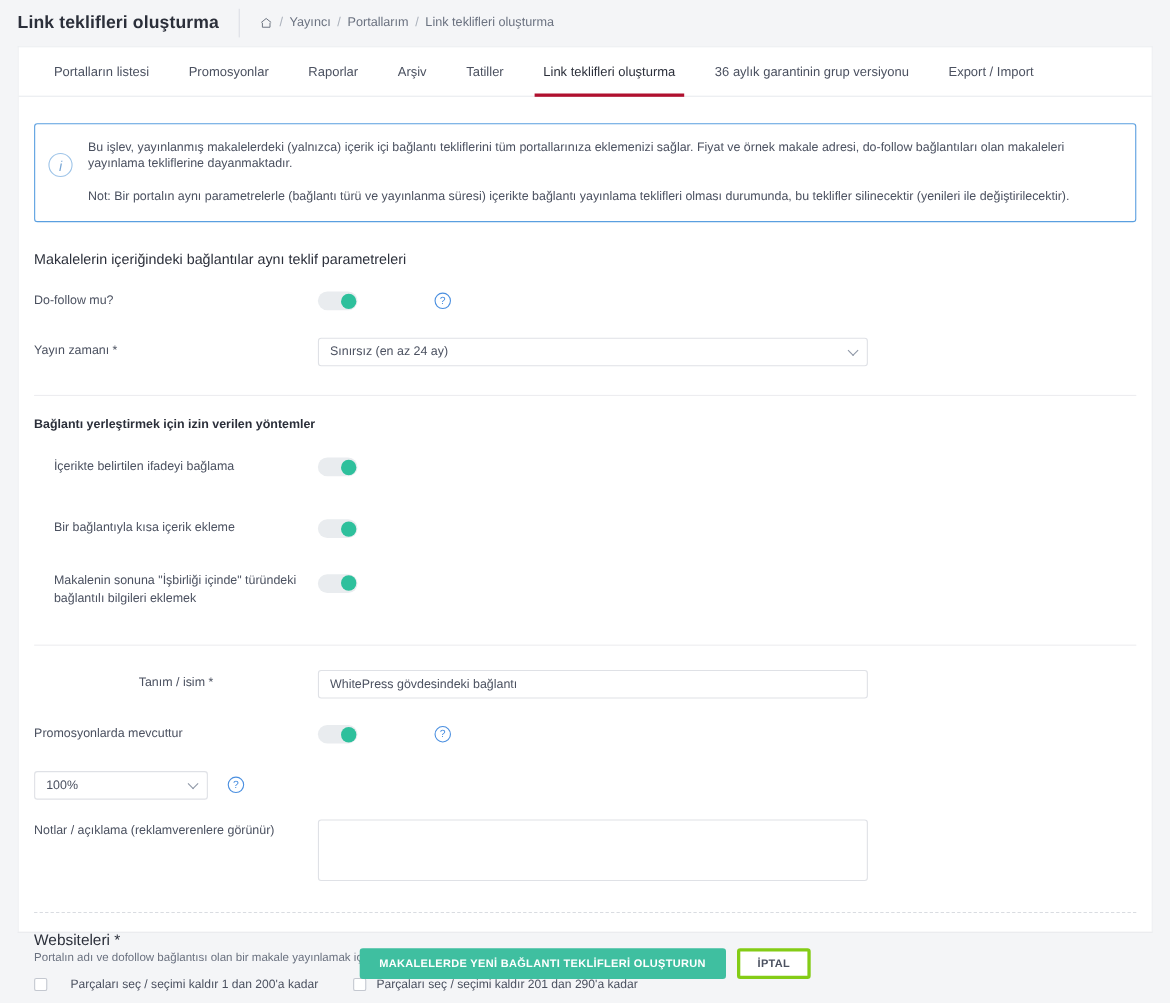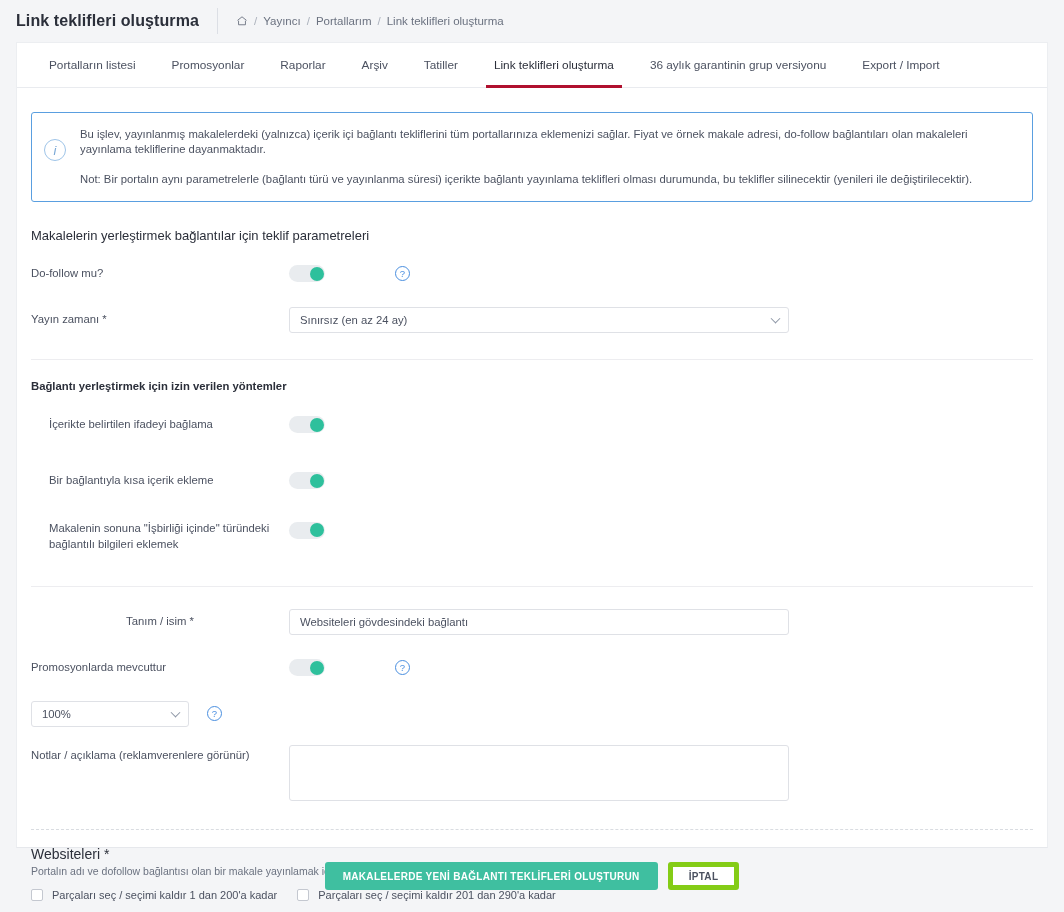--- a/index.html
+++ b/index.html
@@ -210,21 +210,21 @@
   }
   .websites-sub {
     font-size: 10.5px;
     color: #6b7280;
     margin: 0 0 12px 14px;
   }
   .cbrow {
     display: flex;
     align-items: center;
     padding: 0 14px;
-    gap: 0;
+    gap: 12px;
   }
   .cb {
     width: 12px; height: 12px;
     border: 1px solid #c4c8d0;
     border-radius: 2px;
     background: #fff;
     flex: 0 0 auto;
     cursor: pointer;
   }
   .cb-label {
@@ -256,21 +256,21 @@
     height: 28px;
     cursor: pointer;
     font-family: "Liberation Sans", sans-serif;
   }
   .btn-secondary {
     background: #ffffff;
     color: #4b5160;
     font-size: 10px;
     font-weight: bold;
     letter-spacing: .3px;
-    border: 5px solid #84cc16;
+    border: 3px solid #84cc16;
     border-radius: 3px;
     padding: 0 16px;
     height: 28px;
     cursor: pointer;
     font-family: "Liberation Sans", sans-serif;
   }
 </style>
 </head>
 <body>
 
@@ -307,21 +307,21 @@
   </div>
 
   <div class="infobox">
     <div class="info-icon">i</div>
     <div class="info-text">
       <p>Bu işlev, yayınlanmış makalelerdeki (yalnızca) içerik içi bağlantı tekliflerini tüm portallarınıza eklemenizi sağlar. Fiyat ve örnek makale adresi, do-follow bağlantıları olan makaleleri yayınlama tekliflerine dayanmaktadır.</p>
       <p>Not: Bir portalın aynı parametrelerle (bağlantı türü ve yayınlanma süresi) içerikte bağlantı yayınlama teklifleri olması durumunda, bu teklifler silinecektir (yenileri ile değiştirilecektir).</p>
     </div>
   </div>
 
-  <div class="section-title">Makalelerin yerleştirmek bağlantılar için teklif parametreleri</div>
+  <div class="section-title">Makalelerin içeriğindeki bağlantılar aynı teklif parametreleri</div>
 
   <div class="row" style="margin-top:14px;">
     <div class="row-label">Do-follow mu?</div>
     <div class="toggle">
         <span class="knob"></span>
       </div>
     <div class="help-icon">?</div>
   </div>
 
   <div class="row" style="margin-top:12px;">
@@ -355,21 +355,21 @@
     <div class="toggle" style="margin-top:2px;">
         <span class="knob"></span>
       </div>
   </div>
 
   <div class="divider" style="margin-top:32px;"></div>
 
   <div class="row" style="margin-top:18px;text-align:center;">
     <div class="row-label">Tanım / isim *</div>
     <div class="textinput wide">
-      <span>Websiteleri gövdesindeki bağlantı</span>
+      <span>WhitePress gövdesindeki bağlantı</span>
     </div>
   </div>
 
   <div class="row" style="margin-top:12px;">
     <div class="row-label">Promosyonlarda mevcuttur</div>
     <div class="toggle">
         <span class="knob"></span>
       </div>
     <div class="help-icon">?</div>
   </div>

